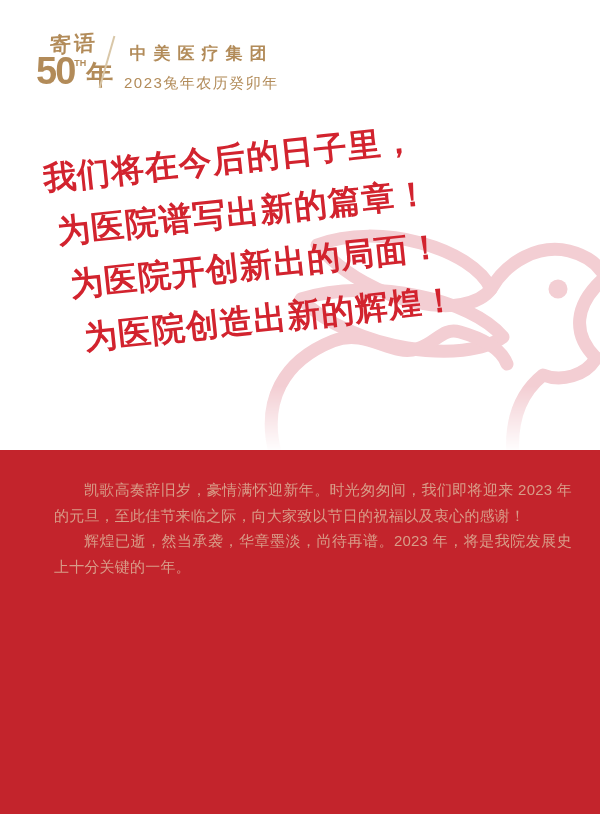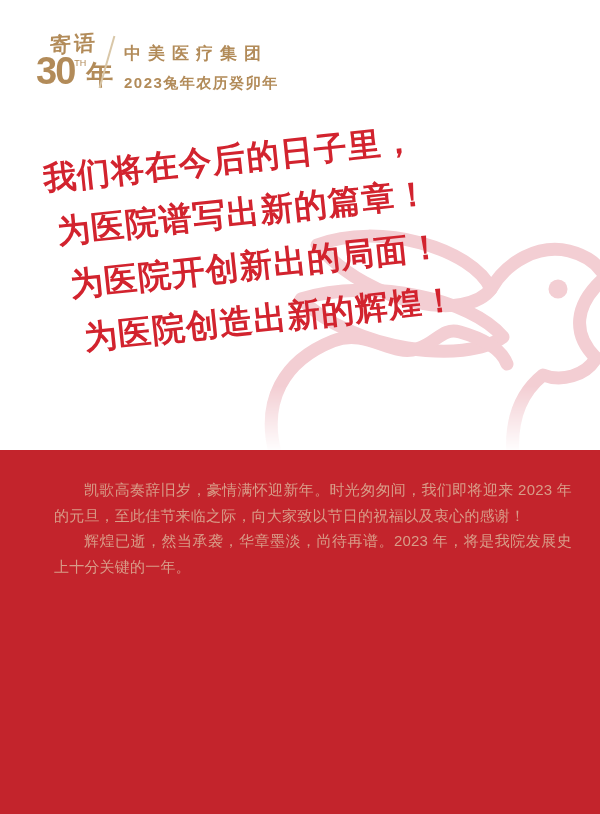--- a/index.html
+++ b/index.html
@@ -19,29 +19,29 @@
 
   
   .brand{position:absolute;left:0;top:0;width:600px;height:110px;}
   .logo{position:absolute;left:36px;top:30px;width:80px;height:62px;color:var(--gold);}
   .logo-top{
     position:absolute;left:14px;top:0;font-size:21px;font-weight:900;
     letter-spacing:3px;transform:rotate(-4deg) skewX(-6deg);
   }
   .logo-bottom{position:absolute;left:0;top:20px;font-weight:900;white-space:nowrap;}
   .logo-num{font-size:38px;letter-spacing:-2px;}
-  .logo-sup{font-size:9px;font-weight:400;vertical-align:18px;letter-spacing:0;}
+  .logo-sup{font-size:9px;font-weight:700;vertical-align:18px;letter-spacing:0;}
   .logo-yearchar{font-size:27px;letter-spacing:0;}
   .slash{
     position:absolute;left:106px;top:35px;width:2px;height:54px;
     background:#d9c7a8;transform:rotate(16deg);
   }
-  .brand-text{position:absolute;left:124px;top:42px;color:var(--gold);}
+  .brand-text{position:absolute;left:124px;top:42px;color:var(--gold);text-align:center;}
   .company{font-size:17px;font-weight:700;letter-spacing:7px;white-space:nowrap;}
-  .zodiac{font-size:15px;font-weight:700;letter-spacing:1.5px;margin-top:9px;white-space:nowrap;}
+  .zodiac{font-size:15px;font-weight:400;letter-spacing:1.5px;margin-top:9px;white-space:nowrap;}
 
   
   .rabbit-wrap{
     position:absolute;left:255px;top:225px;width:345px;height:230px;z-index:0;
     -webkit-mask-image:linear-gradient(to bottom,#000 70%,rgba(0,0,0,0) 99%);
     mask-image:linear-gradient(to bottom,#000 70%,rgba(0,0,0,0) 99%);
   }
   .rabbit-wrap svg{display:block;width:100%;height:100%;}
 
   
@@ -70,21 +70,21 @@
   }
 </style>
 </head>
 <body>
 
 <div class="page">
 
   <div class="brand">
     <div class="logo">
       <div class="logo-top">寄语</div>
-      <div class="logo-bottom"><span class="logo-num">30</span><span class="logo-sup">TH</span><span class="logo-yearchar">年</span></div>
+      <div class="logo-bottom"><span class="logo-num">50</span><span class="logo-sup">TH</span><span class="logo-yearchar">年</span></div>
     </div>
     <div class="slash"></div>
     <div class="brand-text">
       <div class="company">中美医疗集团</div>
       <div class="zodiac">2023兔年农历癸卯年</div>
     </div>
   </div>
 
   <div class="rabbit-wrap">
     <svg viewBox="0 0 345 230" xmlns="http://www.w3.org/2000/svg">

